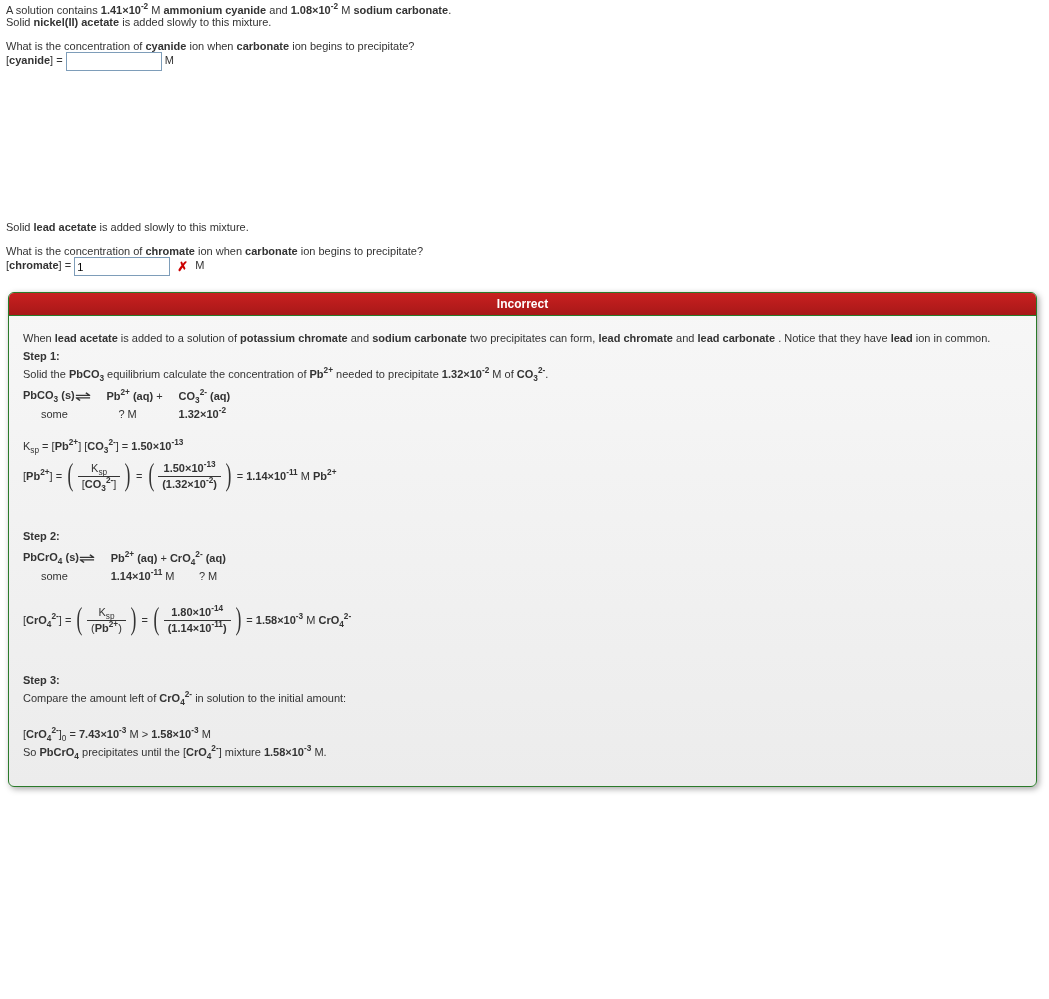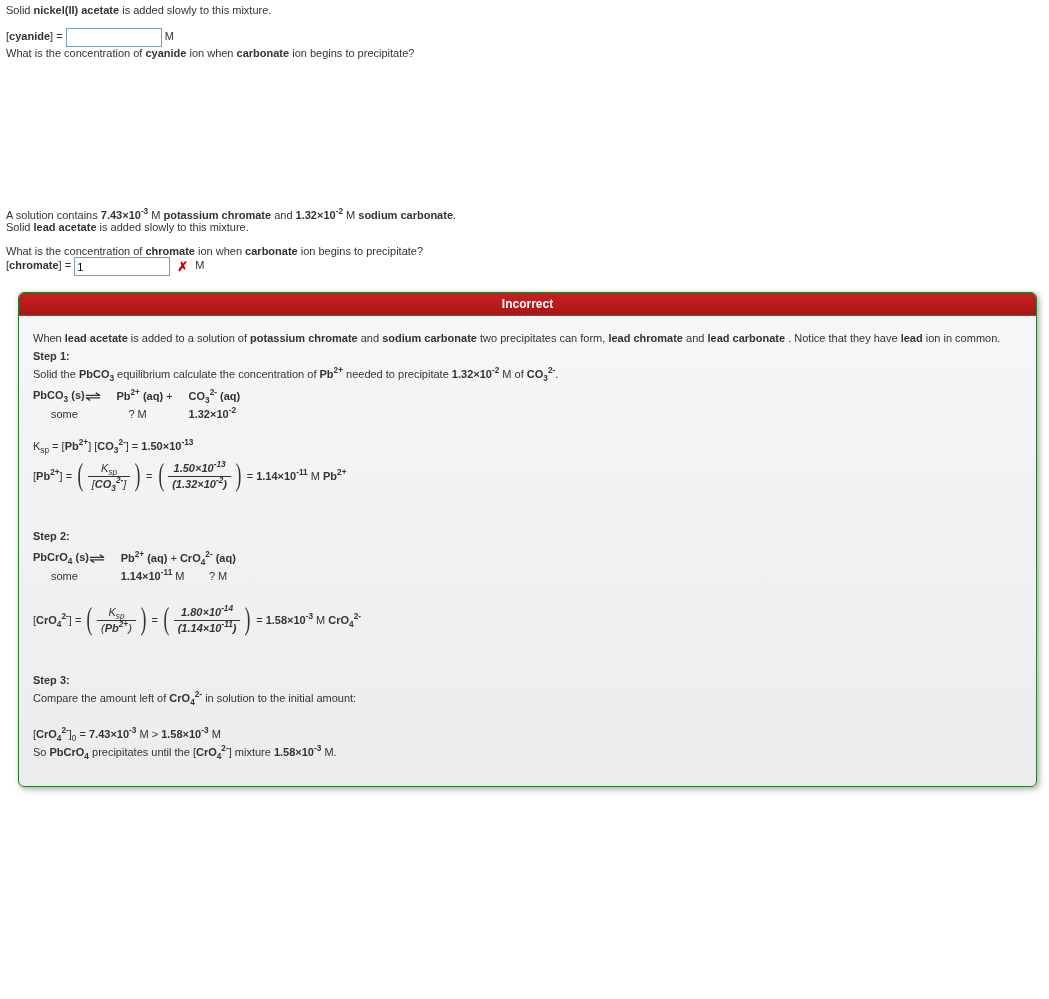--- a/index.html
+++ b/index.html
@@ -22,21 +22,21 @@
   }
   .qgap { height: 150px; }
   .xmark {
     color: #c00;
     font-weight: bold;
     font-size: 13px;
     padding: 0 4px;
     vertical-align: middle;
   }
   .feedback {
-    margin: 16px 6px 6px 12px;
+    margin: 16px 6px 6px 2px;
     border: 1px solid #2a7a2a;
     border-radius: 6px;
     box-shadow: 2px 2px 6px rgba(0,0,0,0.35);
     background: linear-gradient(#f7f7f7, #ececec);
     overflow: hidden;
   }
   .fb-header {
     background: linear-gradient(#c92020, #a81818);
     color: #fff;
     text-align: center;
@@ -50,21 +50,20 @@
   .step { font-weight: bold; margin-top: 18px; }
   table.eqrow { border-collapse: collapse; }
   table.eqrow td { padding: 2px 16px 2px 0; white-space: nowrap; }
   .dblarrow { font-size: 14px; vertical-align: middle; display:inline-block; transform: scaleX(1.4); margin:0 2px;}
   .frac {
     display: inline-block;
     vertical-align: middle;
     text-align: center;
     line-height: 1.15;
     margin: 0 2px;
-    font-style: italic;
   }
   .frac .num { display: block; padding: 0 4px 1px; }
   .frac .den { display: block; border-top: 1px solid #333; padding: 1px 4px 0; }
   .paren {
     display: inline-block;
     vertical-align: middle;
     font-size: 32px;
     line-height: 32px;
     font-family: "Times New Roman", serif;
     position: relative;
@@ -72,43 +71,43 @@
     transform: scaleX(0.55);
   }
   .eqline { margin: 8px 0; }
   .vmid { vertical-align: middle; text-align: center; }
 </style>
 </head>
 <body>
 
 <div>
   <div>
+    <span>A solution contains </span>
+    <b><span>1.41×10</span><sup>-2</sup></b><span> M </span>
+    <b>ammonium cyanide</b><span> and </span>
+    <b><span>1.08×10</span><sup>-2</sup></b><span> M </span>
+    <b>sodium carbonate</b><span>.</span>
+  </div>
+  <div>
     <span>Solid </span><b>nickel(II) acetate</b><span> is added slowly to this mixture.</span>
   </div>
   <br>
+  <div>
+    <span>What is the concentration of </span><b>cyanide</b><span> ion when </span><b>carbonate</b><span> ion begins to precipitate?</span>
+  </div>
   <div>
     <span>[</span><b>cyanide</b><span>] =</span>
     <input type="text" style="width: 90px;" value="">
     <span>M</span>
   </div>
-  <div>
-    <span>What is the concentration of </span><b>cyanide</b><span> ion when </span><b>carbonate</b><span> ion begins to precipitate?</span>
-  </div>
 </div>
 
 <div class="qgap"></div>
 
 <div>
-  <div>
-    <span>A solution contains </span>
-    <b><span>7.43×10</span><sup>-3</sup></b><span> M </span>
-    <b>potassium chromate</b><span> and </span>
-    <b><span>1.32×10</span><sup>-2</sup></b><span> M </span>
-    <b>sodium carbonate</b><span>.</span>
-  </div>
   <div>
     <span>Solid </span><b>lead acetate</b><span> is added slowly to this mixture.</span>
   </div>
   <br>
   <div>
     <span>What is the concentration of </span><b>chromate</b><span> ion when </span><b>carbonate</b><span> ion begins to precipitate?</span>
   </div>
   <div>
     <span>[</span><b>chromate</b><span>] =</span>
     <input type="text" style="width: 90px;" value="1">

